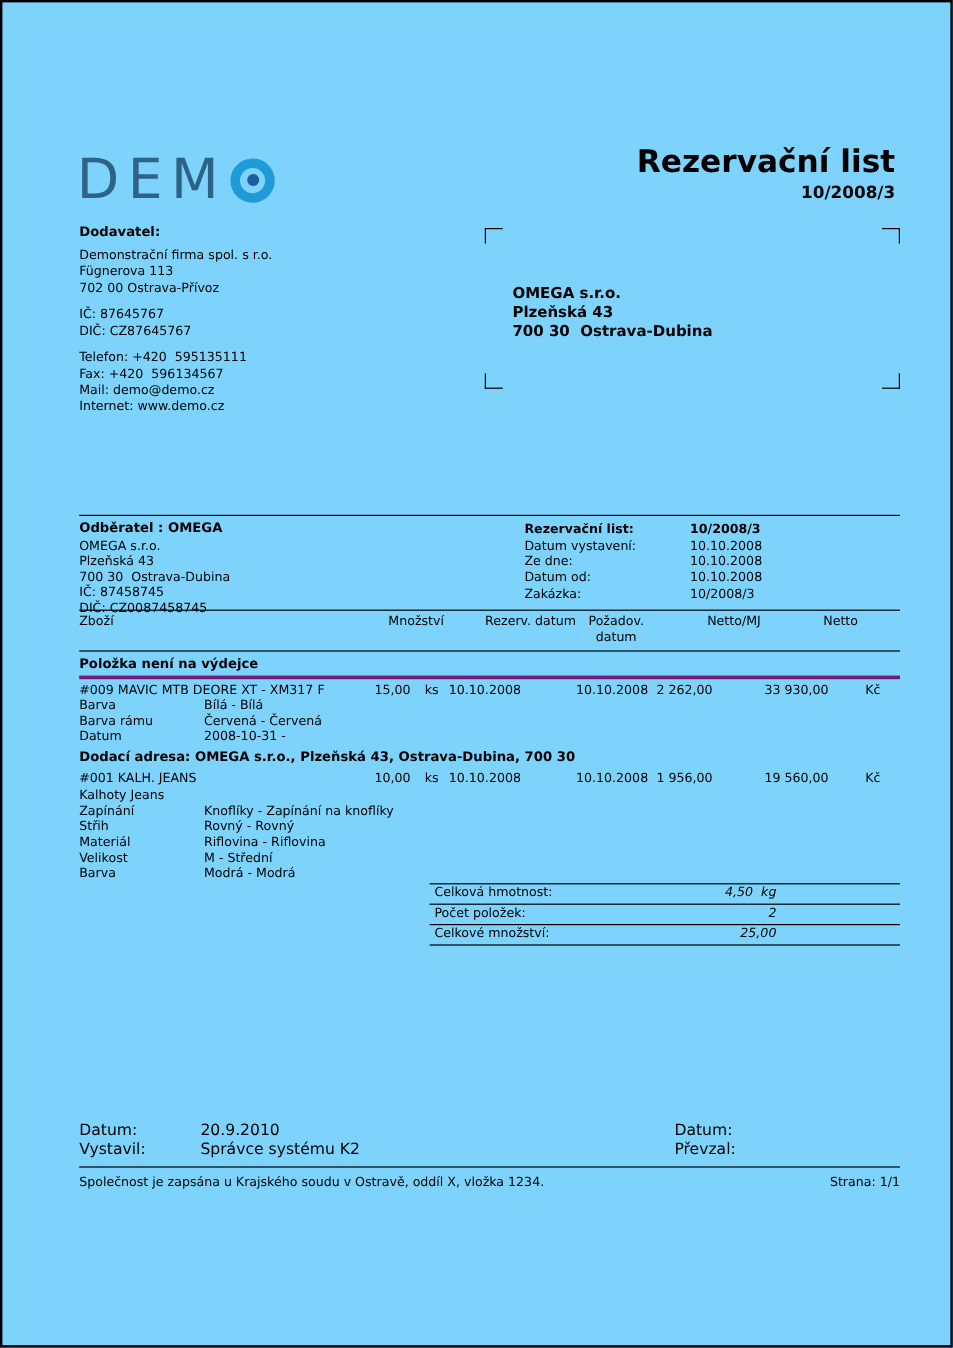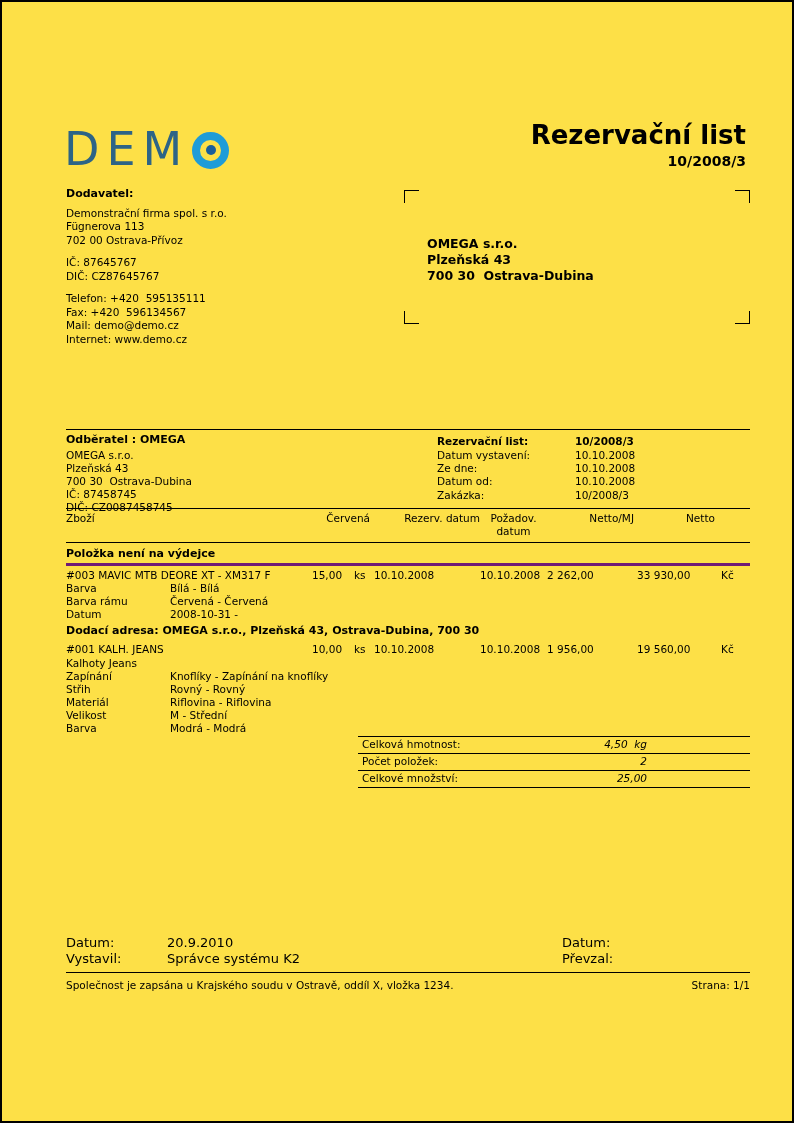--- a/index.html
+++ b/index.html
@@ -1,17 +1,17 @@
 <!DOCTYPE html>
 <html><head>
 <meta charset="utf-8">
 <style>
   * { margin:0; padding:0; box-sizing:border-box; }
   body { background:#ffffff; font-family:"DejaVu Sans","Liberation Sans",sans-serif; color:#000; }
-  .page { position:relative; width:794px; height:1123px; background:#fde047; border:2px solid #000; overflow:hidden; }
+  .page { position:relative; width:794px; height:1123px; background:#7dd3fc; border:2px solid #000; overflow:hidden; }
   [data-bind] { white-space:pre-wrap; }
 
   
   .logo { position:absolute; left:62px; top:124px; display:flex; align-items:center; }
   .logo-letters { font-size:46px; line-height:46px; letter-spacing:7px; color:#2d6486; }
   .logo-o { position:relative; width:37px; height:37px; border:8px solid #1f9cd7; border-radius:50%; margin-left:3px; margin-top:2px; }
   .logo-dot { position:absolute; left:50%; top:50%; width:10px; height:10px; margin:-5px 0 0 -5px; background:#1a5e9b; border-radius:50%; }
 
   
   .doc-head { position:absolute; right:46px; top:118px; text-align:right;margin-left:48px; }
@@ -145,35 +145,35 @@
       <div class="info-row">
         <span data-bind="info.rows.4.label">Zakázka:</span>
         <span data-bind="info.rows.4.value">10/2008/3</span>
       </div>
     </div>
   </div>
 
   <div class="items">
     <div class="thead grid-row">
       <div class="h-goods" data-bind="table.headers.goods">Zboží</div>
-      <div class="h-qty" data-bind="table.headers.quantity">Červená</div>
+      <div class="h-qty" data-bind="table.headers.quantity">Množství</div>
       <div class="h-rdate" data-bind="table.headers.reserve_date">Rezerv. datum</div>
       <div class="h-pdate">
         <div data-bind="table.headers.required_date_1">Požadov.</div>
         <div data-bind="table.headers.required_date_2">datum</div>
       </div>
       <div class="h-nmj" data-bind="table.headers.netto_per_unit">Netto/MJ</div>
       <div class="h-netto" data-bind="table.headers.netto">Netto</div>
       <div class="h-cur"></div>
     </div>
 
     <div class="section-title" data-bind="table.section_title">Položka není na výdejce</div>
 
     <div class="item-row grid-row">
-      <div data-bind="table.items.0.name">#003 MAVIC MTB DEORE XT - XM317 F</div>
+      <div data-bind="table.items.0.name">#009 MAVIC MTB DEORE XT - XM317 F</div>
       <div class="c-r" data-bind="table.items.0.quantity">15,00</div>
       <div class="c-pad" data-bind="table.items.0.unit">ks</div>
       <div class="c-r" data-bind="table.items.0.reserve_date">10.10.2008</div>
       <div class="c-r" data-bind="table.items.0.required_date">10.10.2008</div>
       <div class="c-r" style="padding-right:3px;" data-bind="table.items.0.netto_per_unit">2 262,00</div>
       <div class="c-r" data-bind="table.items.0.netto">33 930,00</div>
       <div class="c-pad" data-bind="table.items.0.currency">Kč</div>
     </div>
     <div class="param-row">
       <div data-bind="table.items.0.params.0.label">Barva</div>

